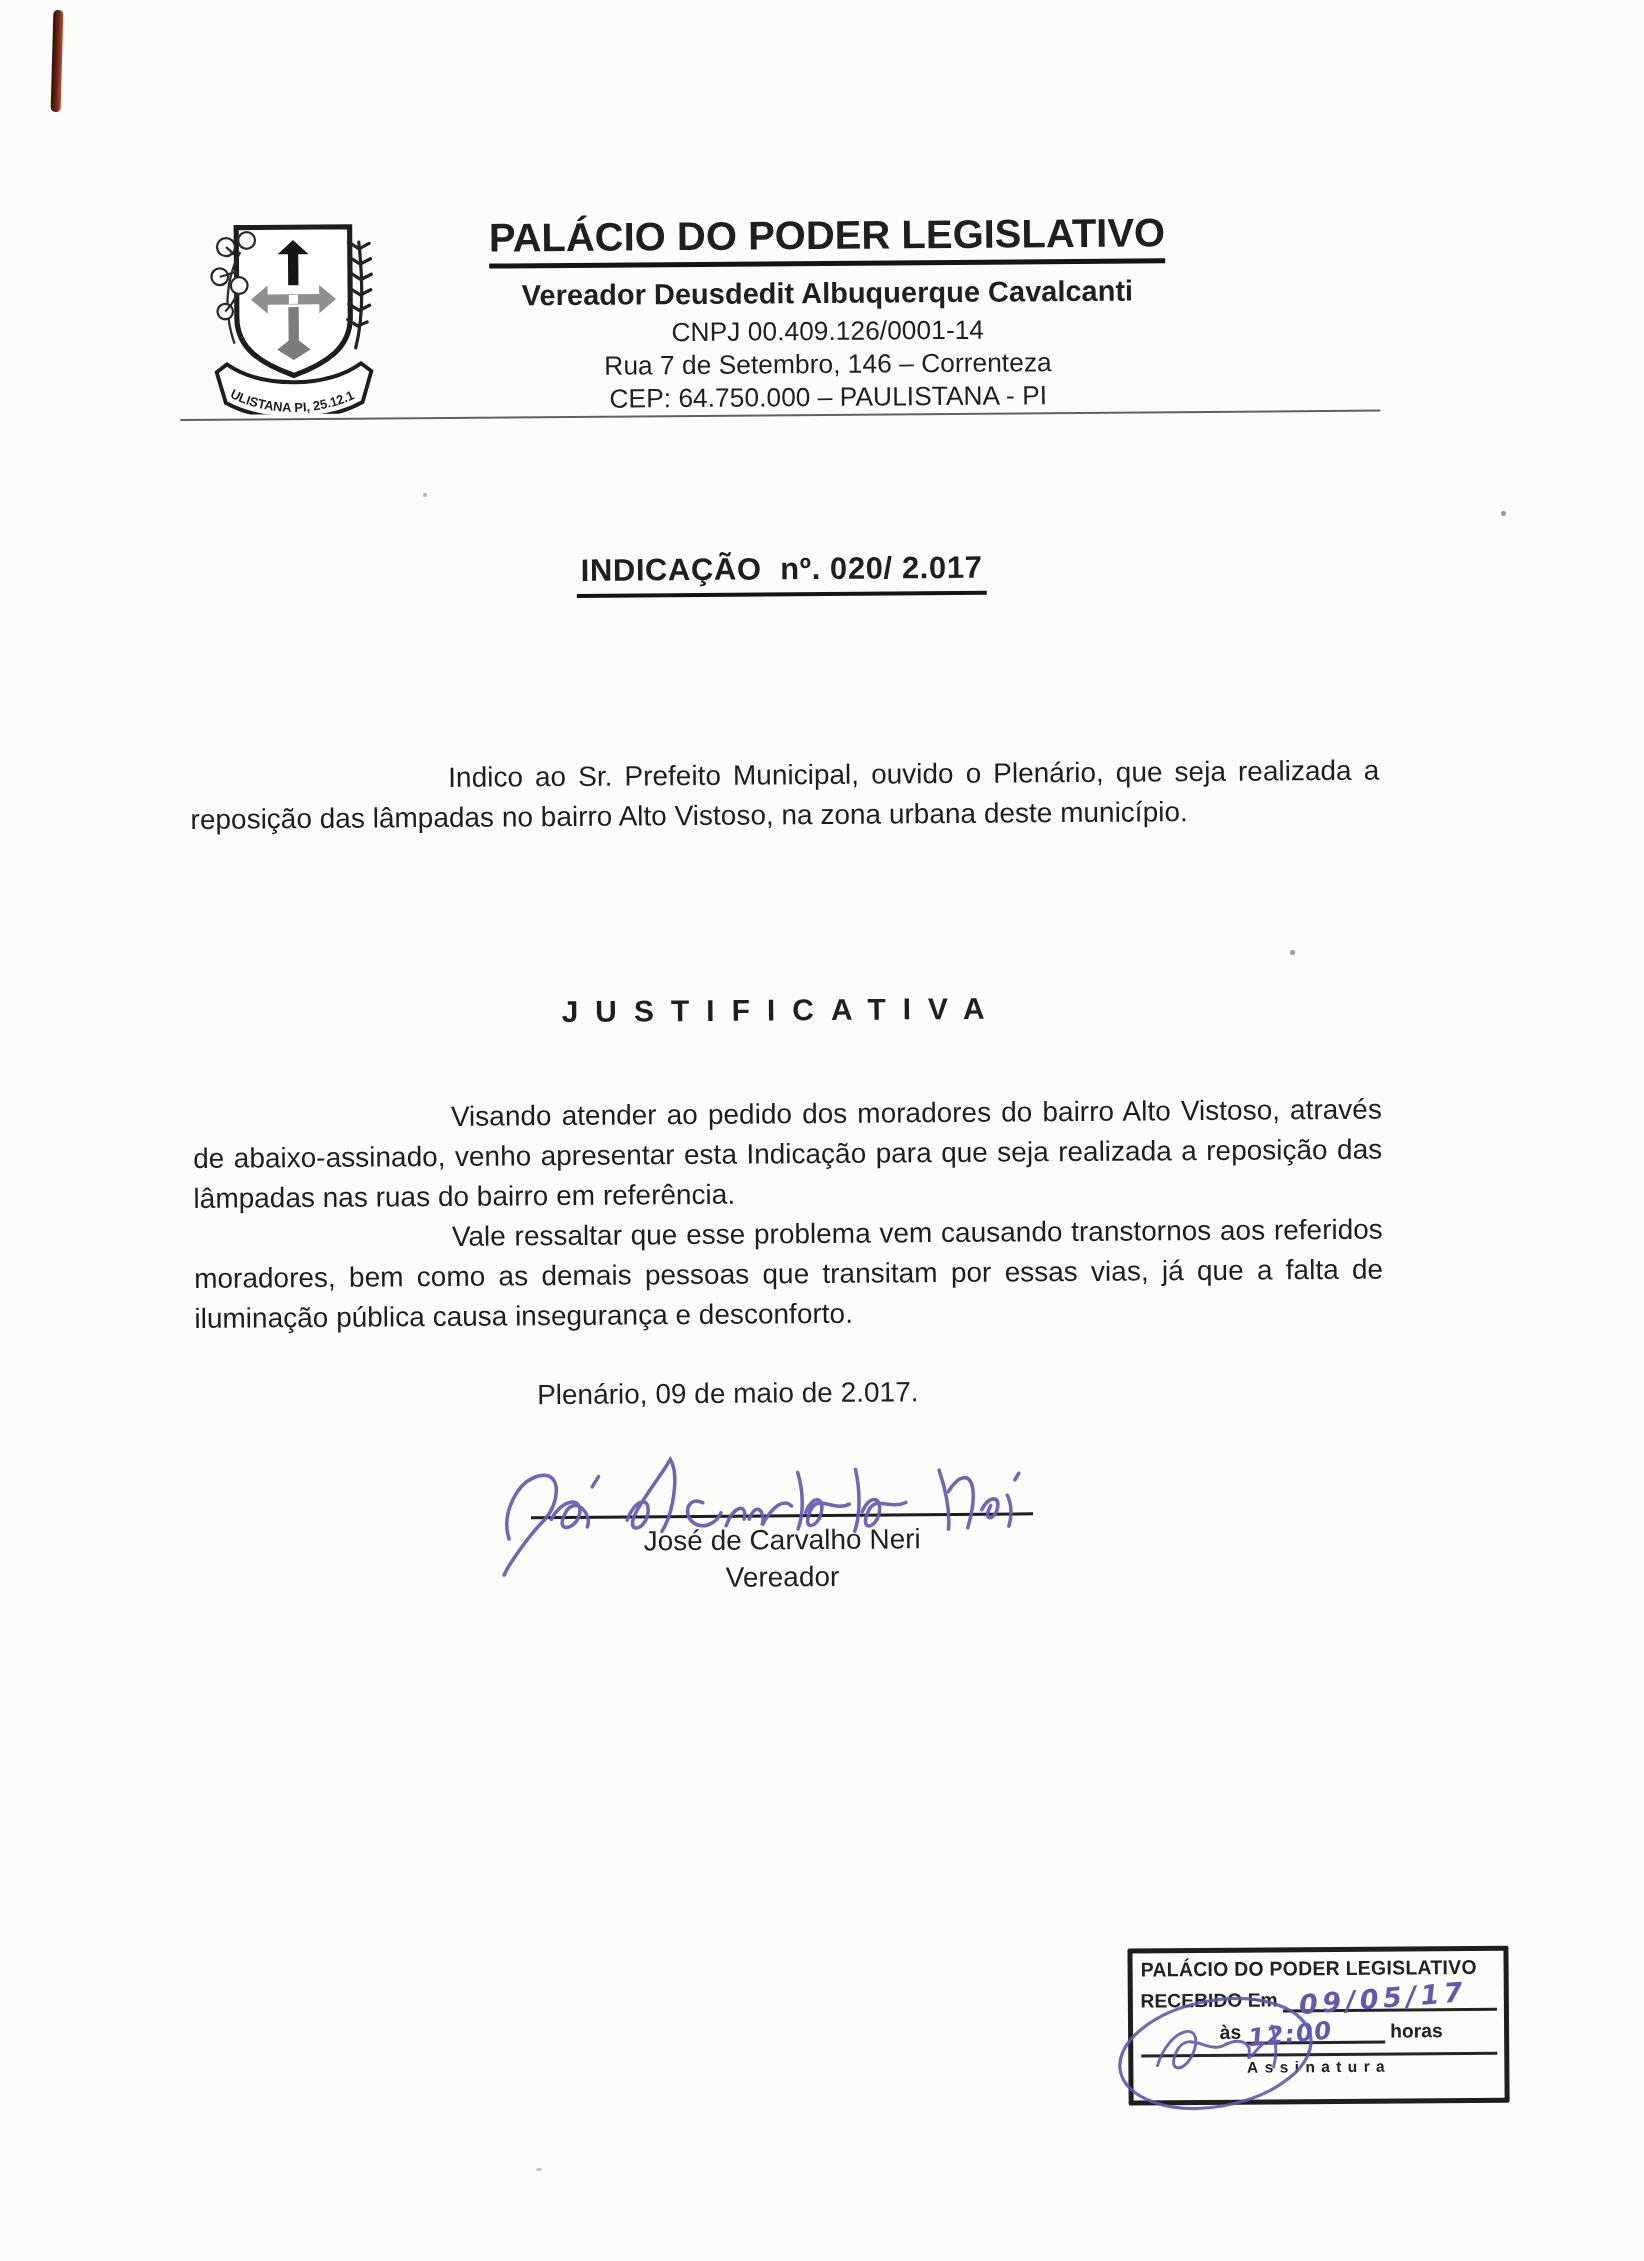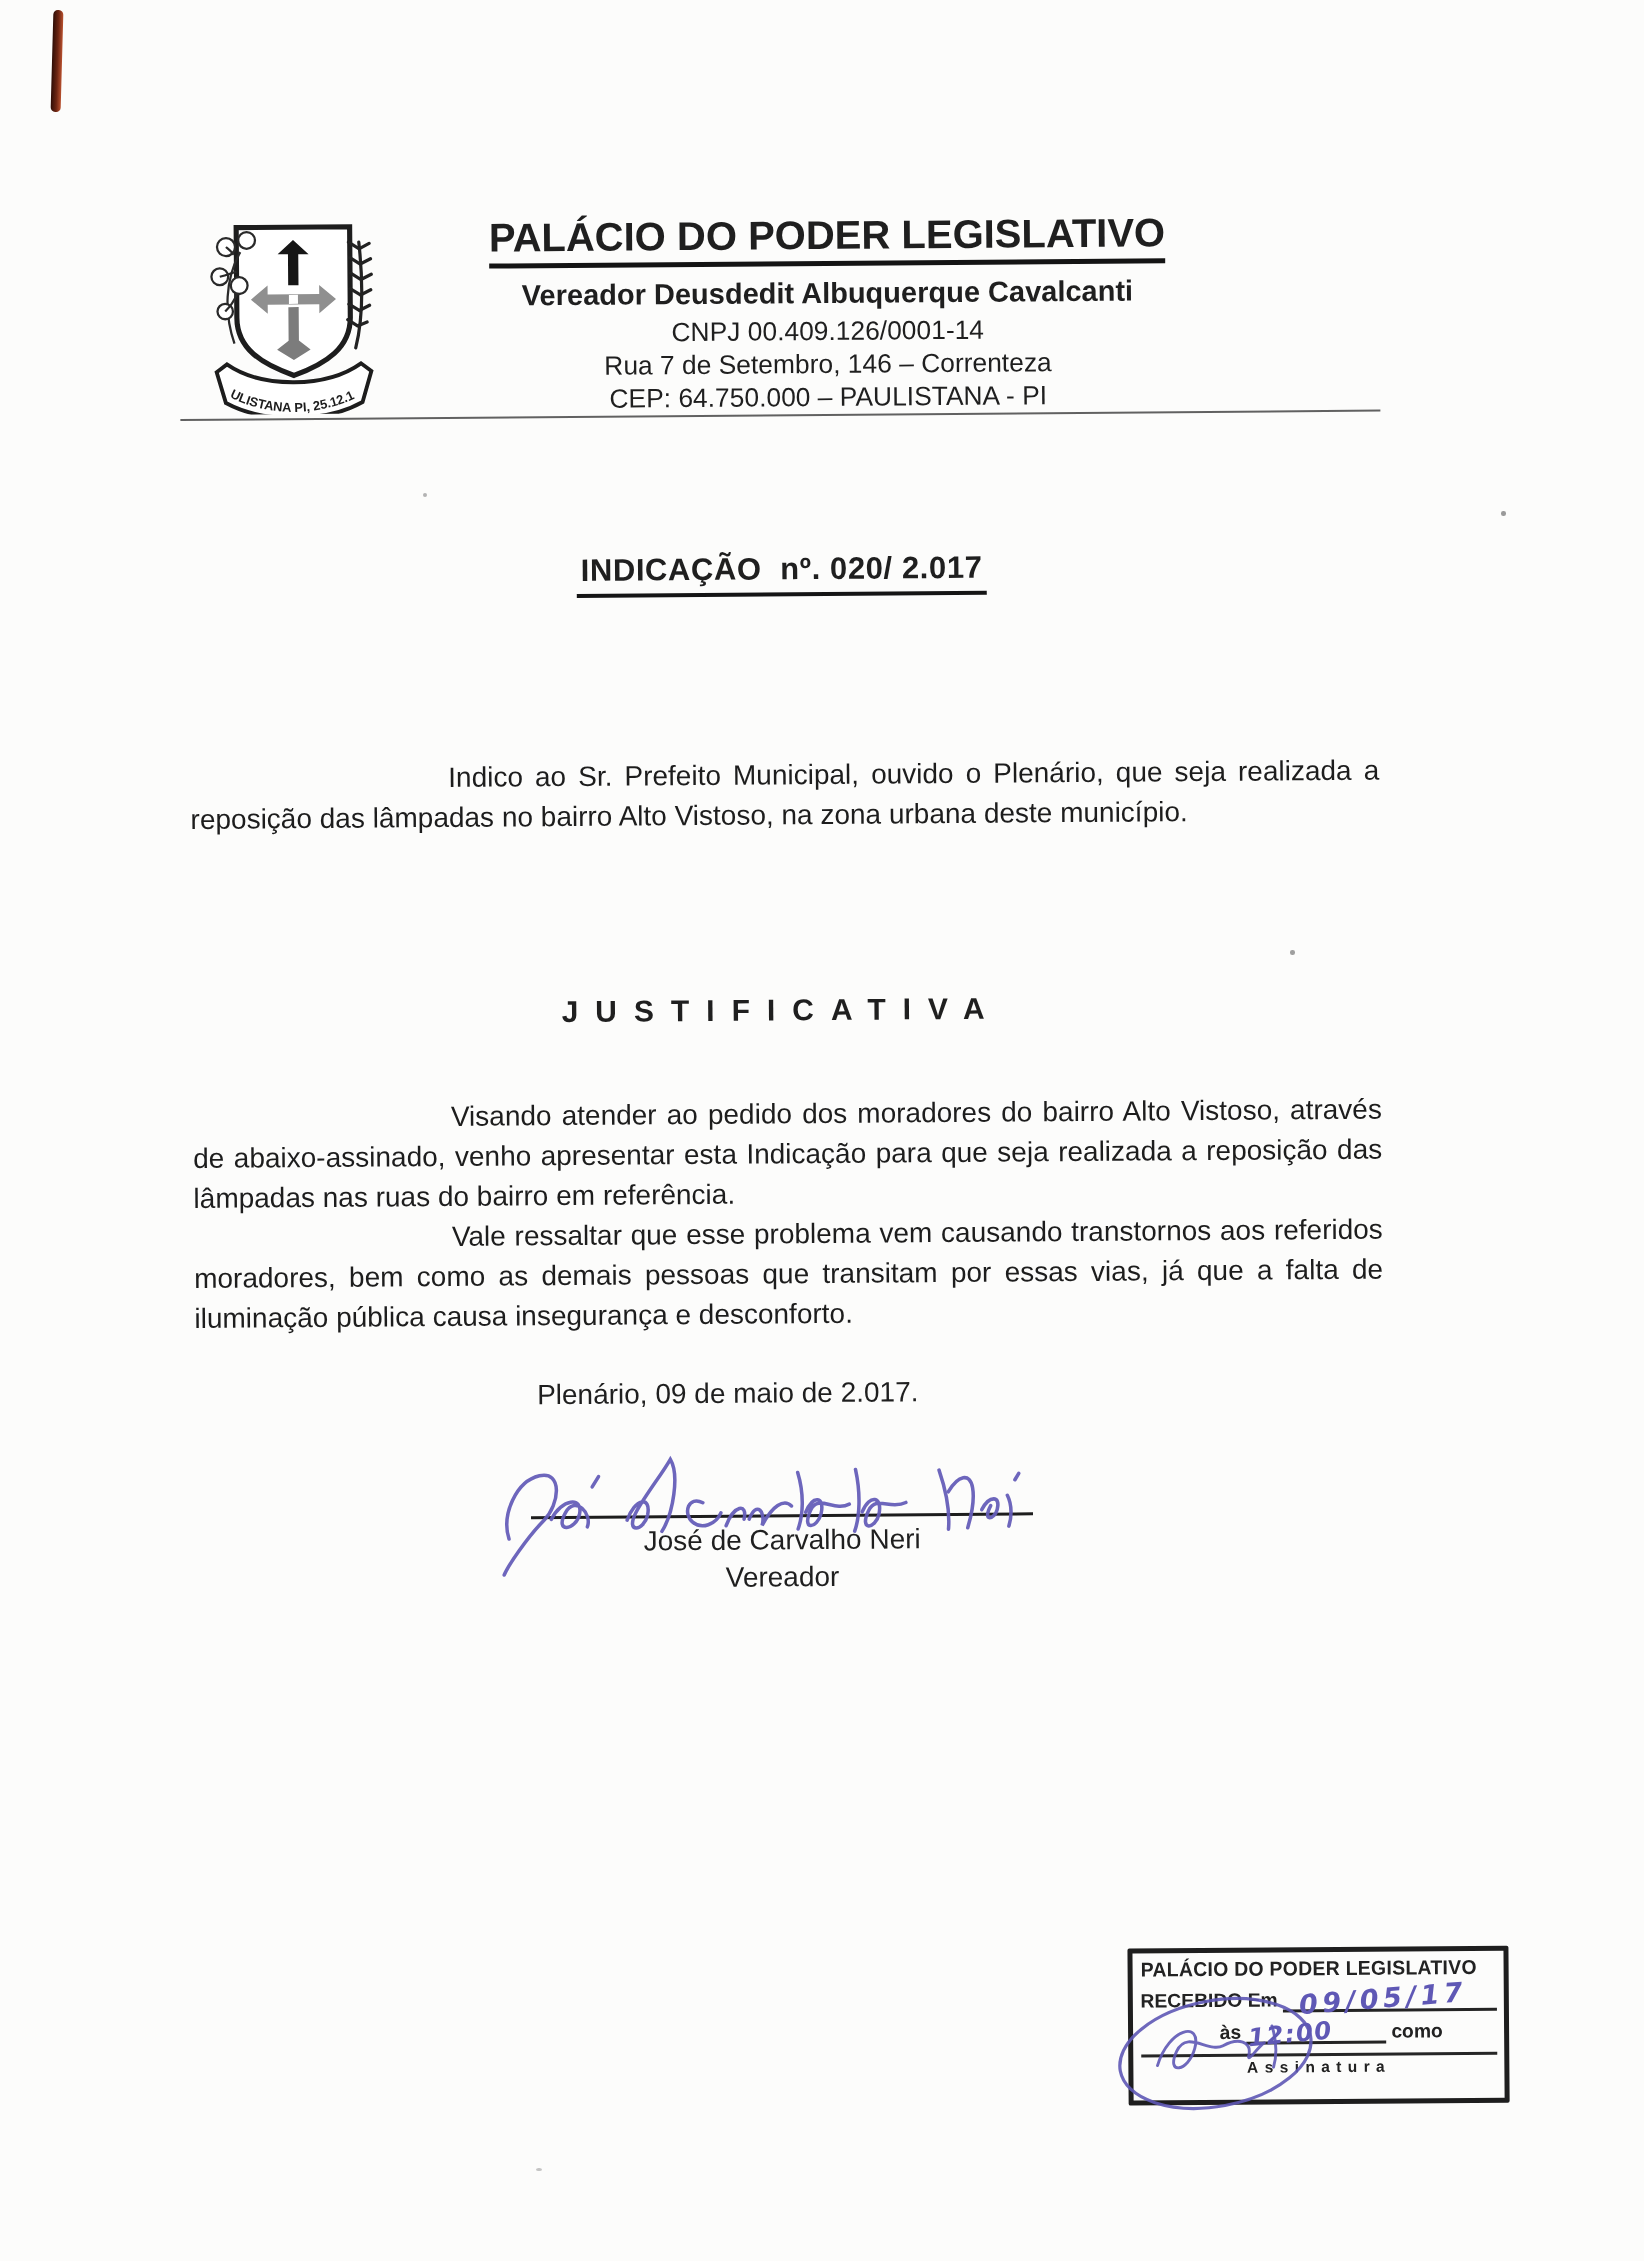--- a/index.html
+++ b/index.html
@@ -186,21 +186,21 @@
         <span class="stlbl">RECEBIDO Em</span>
         <span class="stfill">
           <span class="hand date">09/05/17</span>
         </span>
       </div>
       <div class="st3">
         <span class="stlbl">às</span>
         <span class="stfill short">
           <span class="hand time">12:00</span>
         </span>
-        <span class="stlbl">como</span>
+        <span class="stlbl">horas</span>
       </div>
       <div class="st4">
         <div class="stline"></div>
         <div class="stsiglabel">Assinatura</div>
       </div>
       <svg class="stamp-sig" viewBox="0 0 335 220">
         <g stroke="#5f58b5" fill="none" stroke-linecap="round" opacity="0.9">
           <ellipse cx="160" cy="100" rx="150" ry="82" transform="rotate(-10 160 100)" stroke-width="5"></ellipse>
           <path stroke-width="4.5" d="M70,118 C88,60 140,48 128,92 C118,128 82,134 100,96 C116,62 150,100 172,88 C196,75 216,82 212,102 C208,118 224,92 236,84 M248,58 C256,84 254,108 250,122"></path>
         </g>

